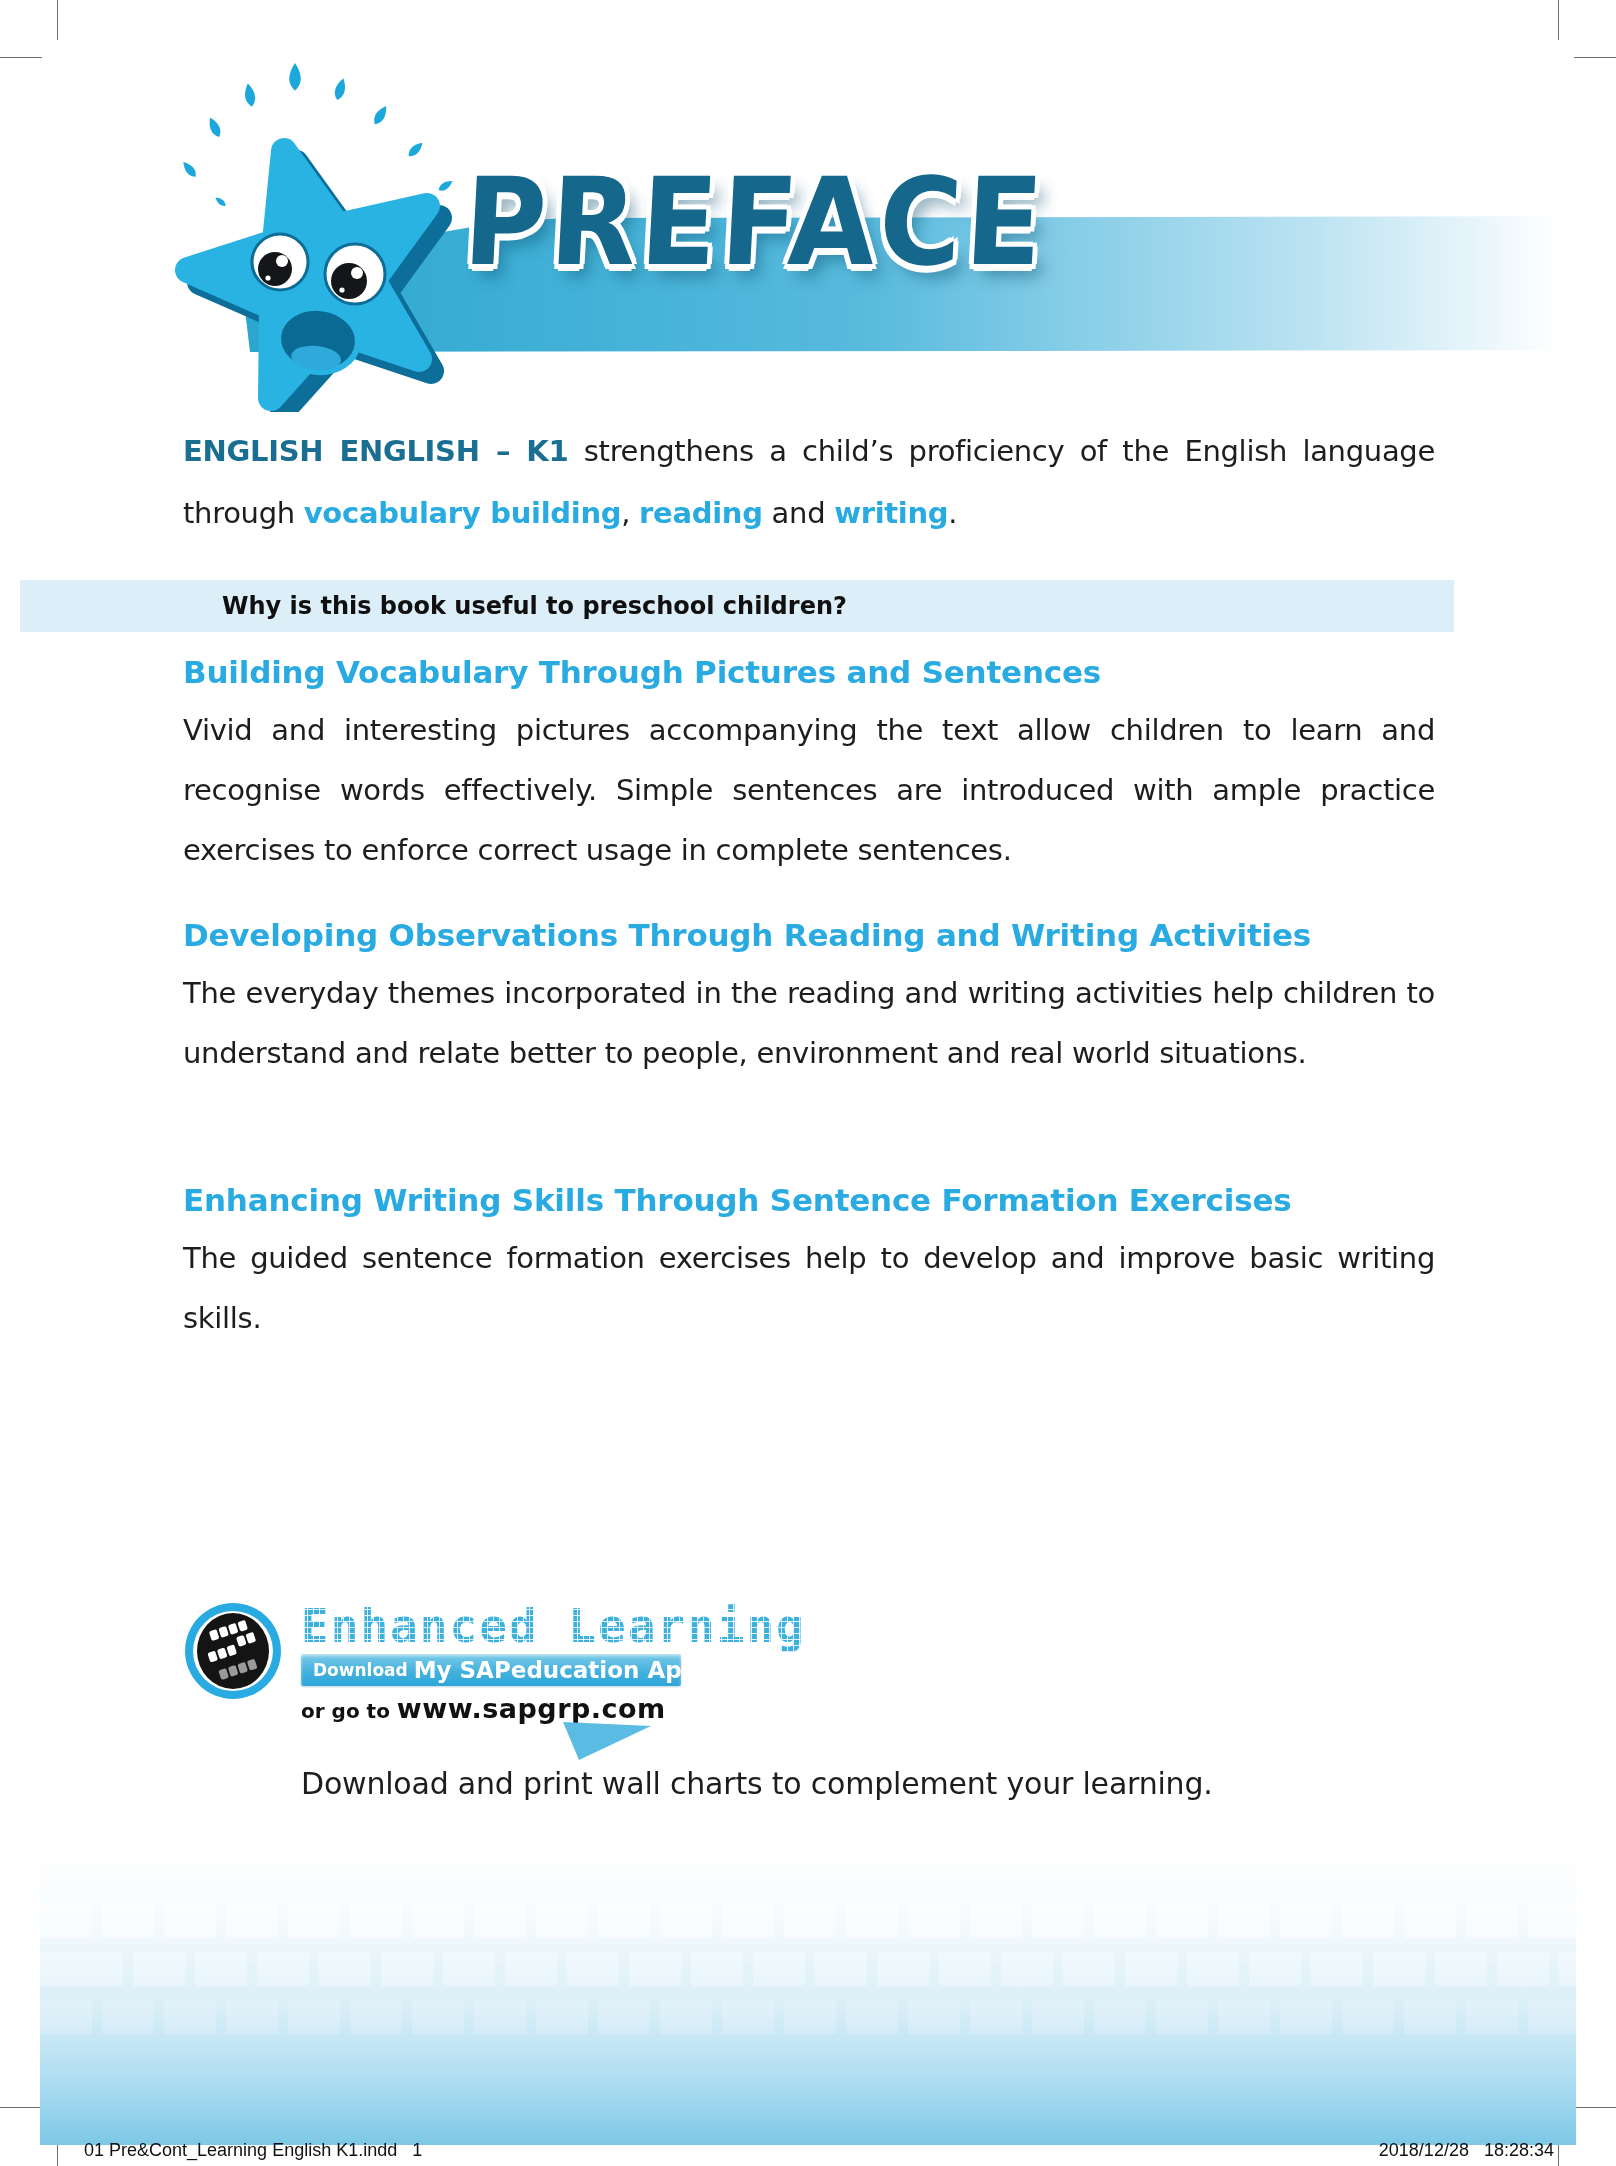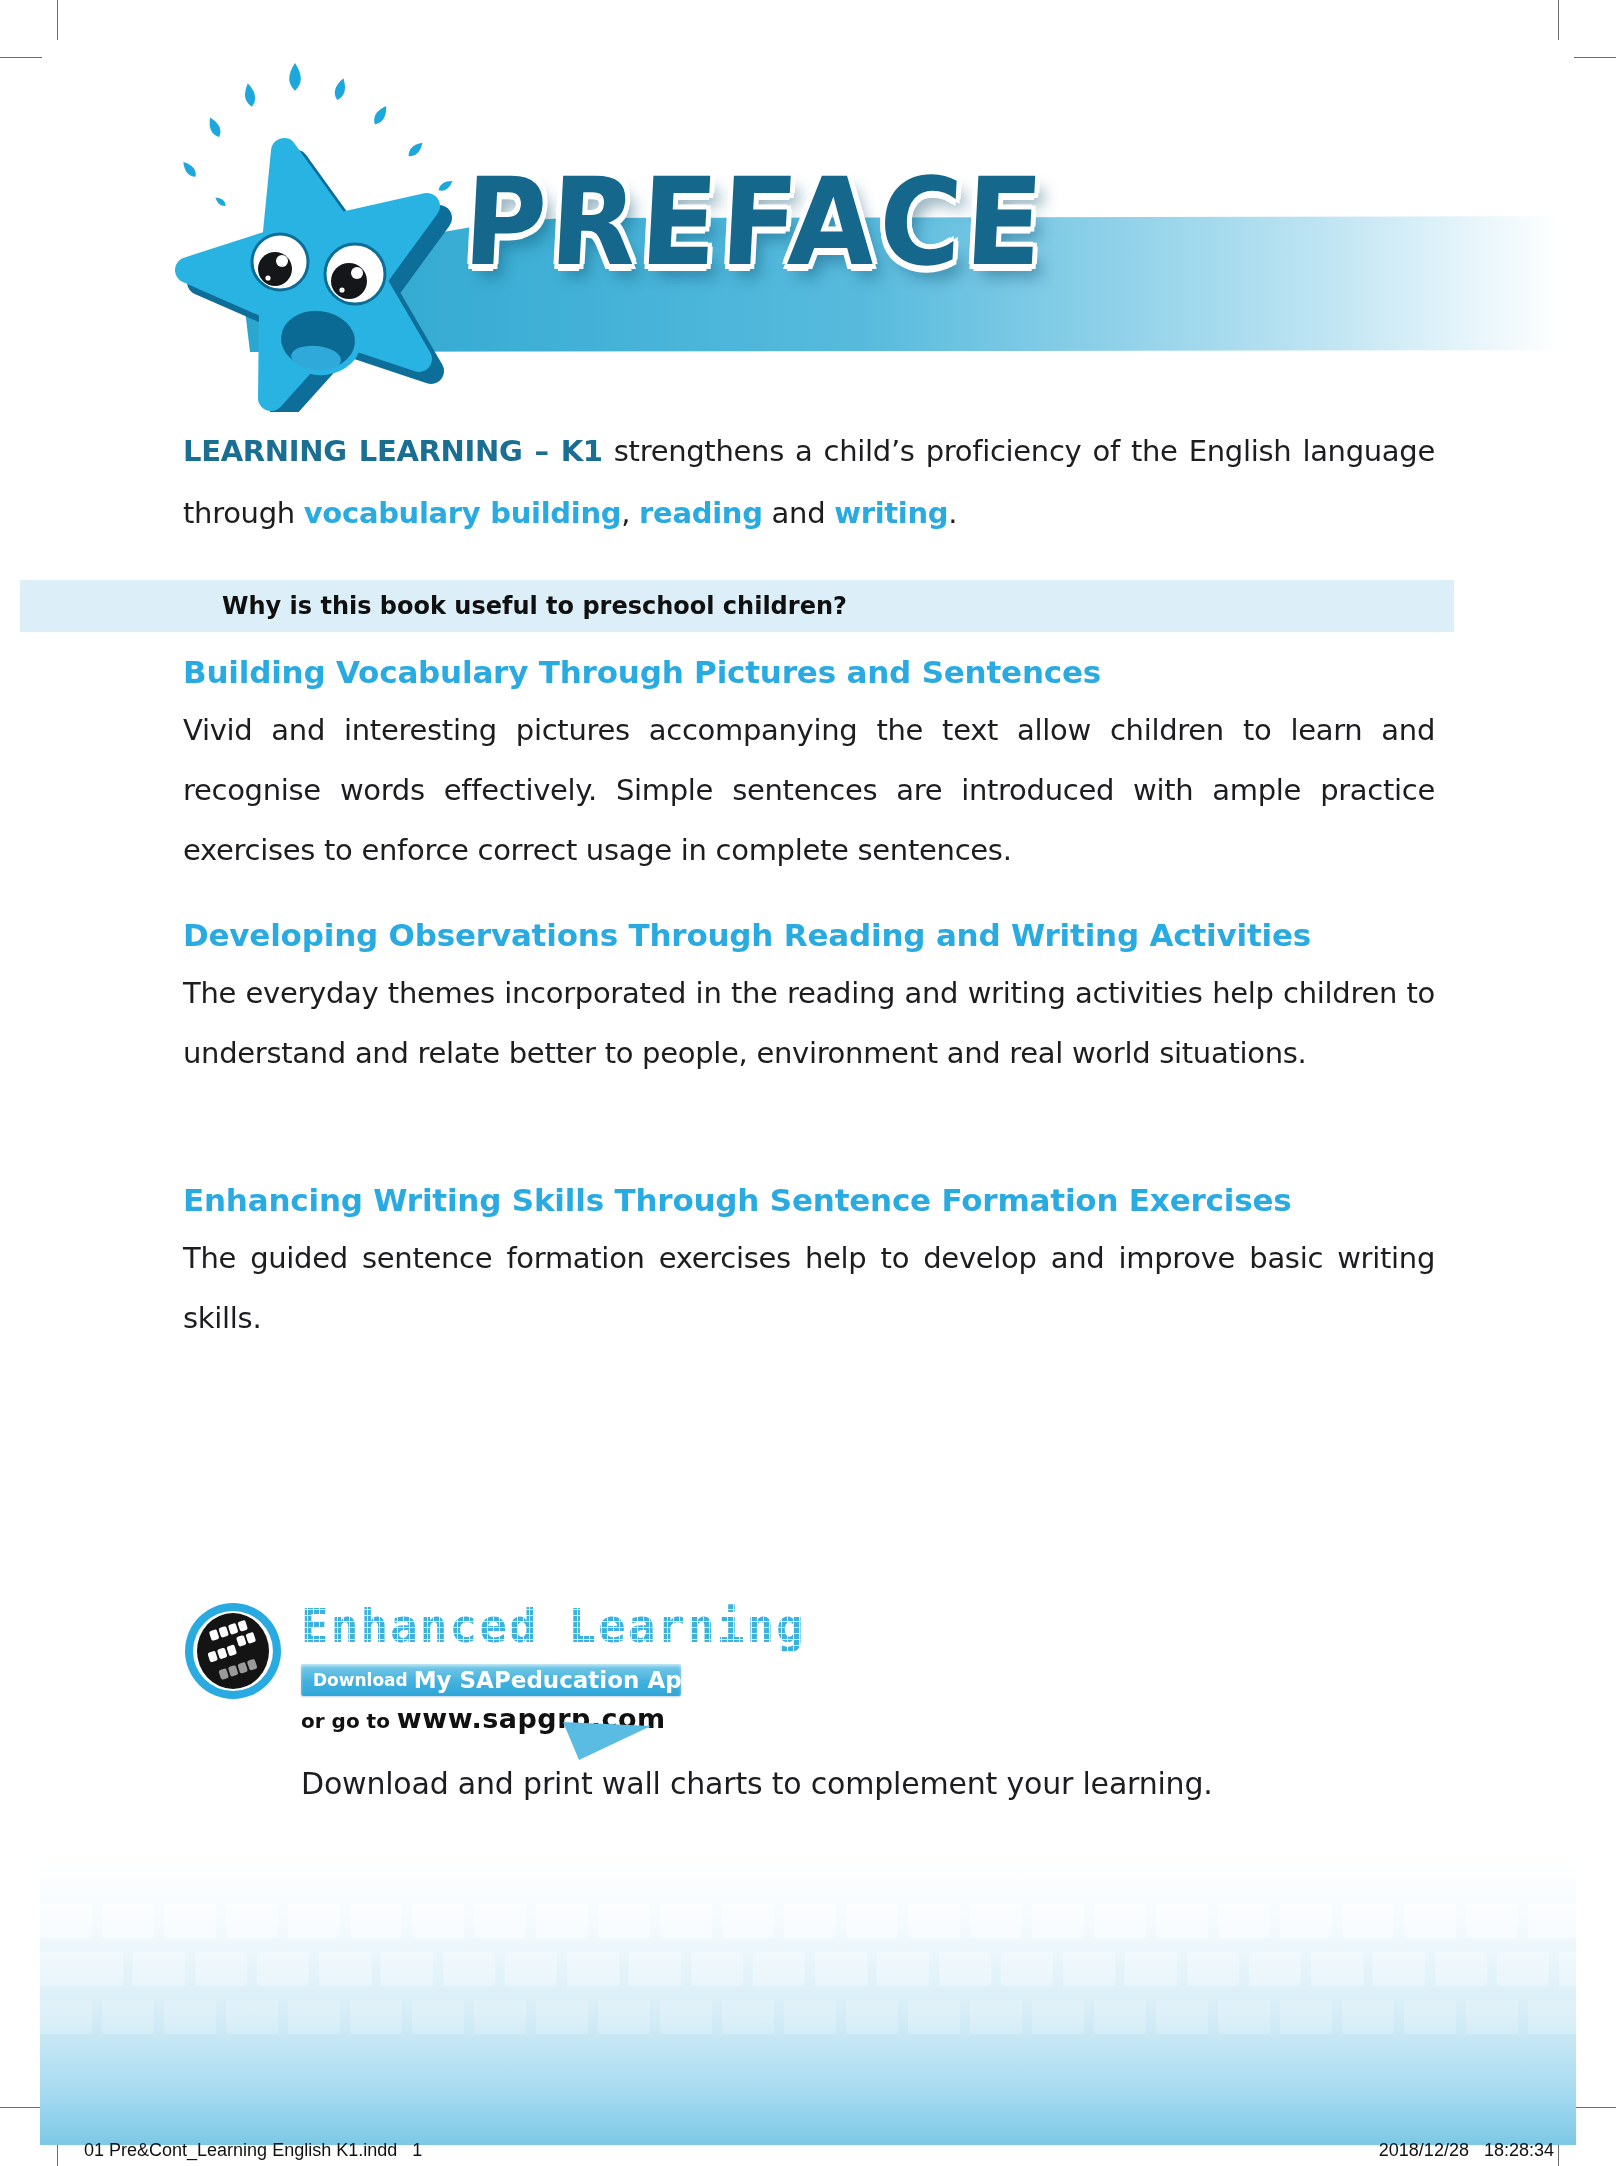--- a/index.html
+++ b/index.html
@@ -35,21 +35,21 @@
   .sec h3{margin:0 0 9px 0;font-size:31px;line-height:38px;font-weight:bold;
           color:#29ABE2;letter-spacing:-0.2px;}
   .sec p{margin:0;font-size:29px;line-height:60px;letter-spacing:-0.3px;
          text-align:justify;color:#1d1d1f;}
   #sec1{top:653px}#sec2{top:916px}#sec3{top:1181px}#sec4{top:1394px}
 
   
   .enh{position:absolute;left:183px;top:1594px;width:1300px;height:250px;}
   .badge{position:absolute;left:0;top:6px;width:100px;height:102px;}
   .enh-right{position:absolute;left:118px;top:0;width:1180px;}
-  .enh-title{margin:6px 0 12px 0;font-family:"DejaVu Sans Mono","Liberation Mono",monospace;
+  .enh-title{margin:6px 0 2px 0;font-family:"DejaVu Sans Mono","Liberation Mono",monospace;
       font-weight:bold;font-size:46px;line-height:52px;letter-spacing:2px;color:#3BB1DC;}
   @supports ((-webkit-background-clip:text) or (background-clip:text)){
     .enh-title{
       background-image:
         repeating-linear-gradient(90deg,rgba(255,255,255,.85) 0 1.5px,rgba(59,177,220,0) 1.5px 6px),
         repeating-linear-gradient(0deg,rgba(255,255,255,.85) 0 1.5px,rgba(59,177,220,0) 1.5px 6px),
         linear-gradient(#3BB1DC,#3BB1DC);
       -webkit-background-clip:text;background-clip:text;color:transparent;}
   }
   .free-line{margin:0 0 8px 0;}
@@ -140,21 +140,21 @@
       <circle cx="239" cy="211" r="6" fill="#ffffff"></circle>
       <circle cx="224" cy="228" r="2.6" fill="#ffffff"></circle>
     </g>
 
     <g transform="rotate(6 200 278)">
       <ellipse cx="200" cy="278" rx="40" ry="32" fill="#0B6A94" stroke="#29B3E2" stroke-width="6"></ellipse>
       <ellipse cx="200" cy="296" rx="25" ry="12" fill="#2FA9DA"></ellipse>
     </g>
   </svg>
 
-  <p class="intro"><span class="teal">LEARNING LEARNING – K1</span><span> strengthens a child’s proficiency of the English language through </span><span class="blue">vocabulary building</span><span>, </span><span class="blue">reading</span><span> and </span><span class="blue">writing</span><span>.</span></p>
+  <p class="intro"><span class="teal">ENGLISH ENGLISH – K1</span><span> strengthens a child’s proficiency of the English language through </span><span class="blue">vocabulary building</span><span>, </span><span class="blue">reading</span><span> and </span><span class="blue">writing</span><span>.</span></p>
 
   <div class="qband">
     <span class="qtext">Why is this book useful to preschool children?</span>
   </div>
 
   <section class="sec" id="sec1">
     <h3>Building Vocabulary Through Pictures and Sentences</h3>
     <p>Vivid and interesting pictures accompanying the text allow children to learn and recognise words effectively. Simple sentences are introduced with ample practice exercises to enforce correct usage in complete sentences.</p>
   </section>
   <section class="sec" id="sec2">

